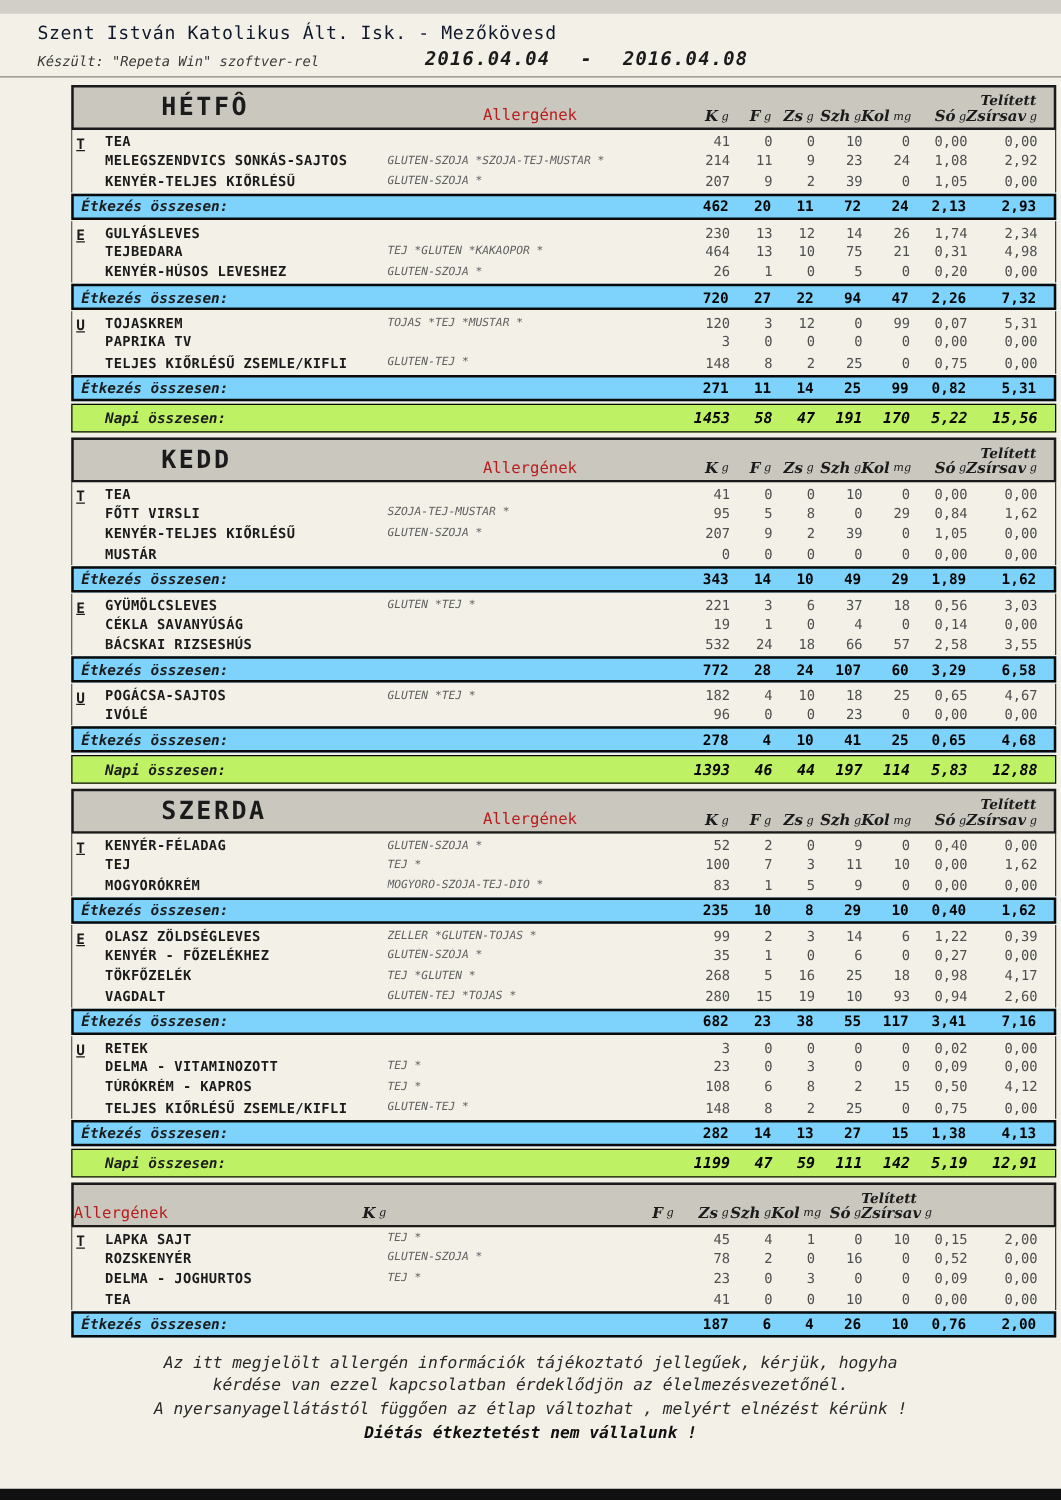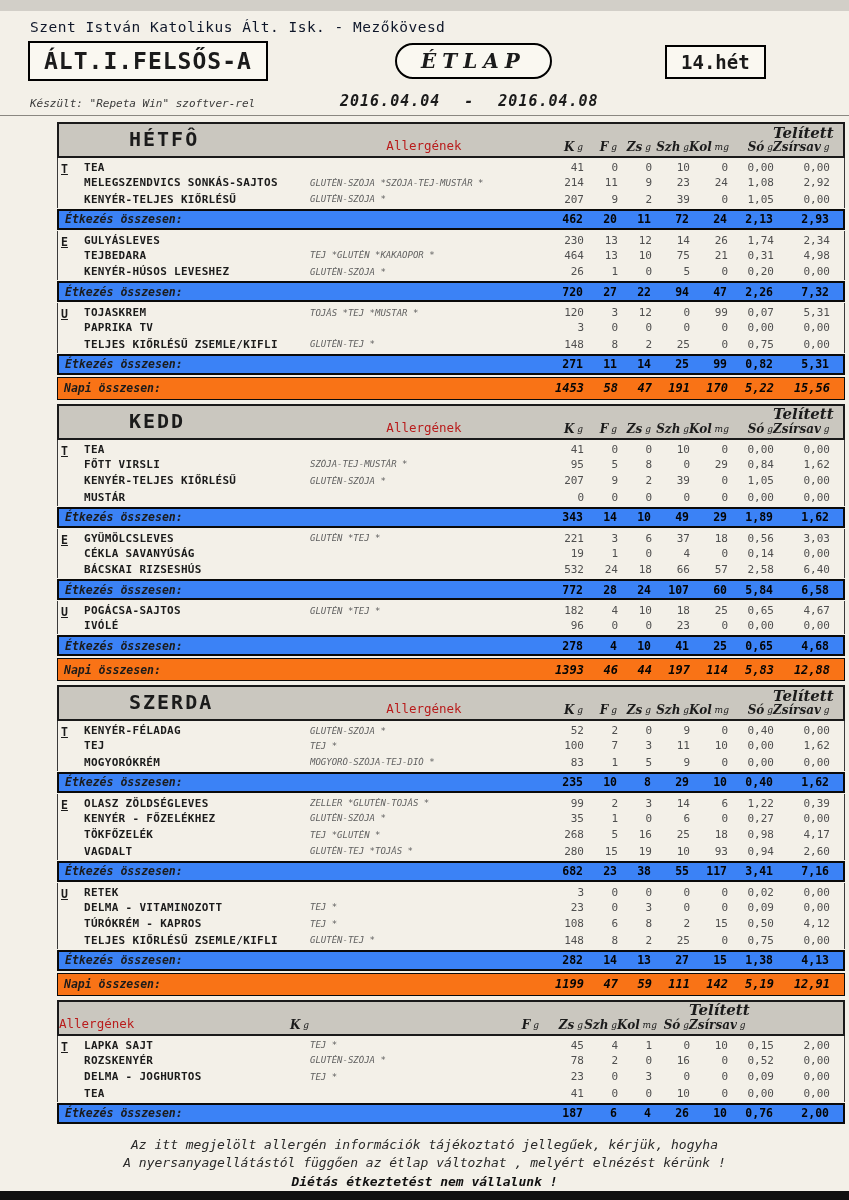--- a/index.html
+++ b/index.html
@@ -60,63 +60,58 @@
     font-size:20px;font-weight:bold;letter-spacing:2px;
     padding-left:70px;align-self:center;
   }
   .allerg-h{text-align:center;font-size:12.5px;color:#b91c1c;padding-bottom:1px;}
   .colh{
     font-family:"DejaVu Serif","Liberation Serif",serif;
     font-weight:bold;font-style:italic;font-size:12px;line-height:1.05;
     white-space:nowrap;
   }
   .colh .cu{font-size:9px;font-weight:normal;position:relative;top:-1px;}
-  .colh .over{font-size:15px;text-align:right;}
+  .colh .over{font-size:11px;text-align:right;}
 
   .grp{border-left:1px solid #3a3a3a;border-right:1px solid #3a3a3a;}
   .item{height:16.5px;background:#f3f0e8;}
   .marker{padding-left:3px;}
   .mletter{font-weight:bold;font-size:11.5px;text-decoration:underline;}
   .iname{font-weight:bold;font-size:11px;white-space:nowrap;overflow:hidden;letter-spacing:.3px;}
   .iallerg{font-style:italic;font-size:9px;color:#5f5f5f;white-space:nowrap;overflow:hidden;}
   .val{font-size:11px;color:#4f4f4f;}
 
   .total{
-    border:2px solid #0a0a0a;background:#3b82f6;
+    border:2px solid #0a0a0a;background:#7dd3fc;
     height:17px;margin:1px 0 1px;
   }
   .total .tlabel{grid-column:1/4;font-weight:bold;font-style:italic;font-size:11.5px;padding-left:6px;}
   .tval{font-weight:bold;font-size:11.5px;color:#050505;}
 
   .daytotal{
-    border:1.5px solid #0a0a0a;background:#f97316;
-    height:21px;margin-top:2px;
+    border:1.5px solid #0a0a0a;background:#bef264;
+    height:21px;margin-top:2px;padding-left:20px;
   }
   .daytotal .tlabel{grid-column:1/4;font-weight:bold;font-style:italic;font-size:11.5px;padding-left:6px;}
   .dval{font-weight:bold;font-style:italic;font-size:12px;color:#050505;}
 
   .day{margin-bottom:4px;}
 
   
   .footer{margin-top:12px;text-align:center;font-style:italic;font-size:13px;color:#2a2a2a;line-height:1.45;}
   .footer .bold-line{font-weight:bold;color:#111;}
 </style>
 </head>
 <body>
 
 <div class="page">
   <div class="top-strip"></div>
 
   <div class="school-line">Szent István Katolikus Ált. Isk. - Mezőkövesd</div>
 
-  <div class="header-row">
-    <div class="class-box">ÁLT.I.FELSŐS-A</div>
-    <div class="etlap-badge">ÉTLAP</div>
-    <div class="week-box">14.hét</div>
-  </div>
 
   <div class="subheader-row">
     <div class="made-with">Készült: "Repeta Win" szoftver-rel</div>
     <div class="date-range">
       <span>2016.04.04</span><span class="sep">-</span><span>2016.04.08</span>
     </div>
   </div>
 
   <div class="menu">
       <div class="day">
@@ -386,31 +381,31 @@
           <div class="row item">
             <div class="marker"></div>
             <div class="iname">BÁCSKAI RIZSESHÚS</div>
             <div class="iallerg"></div>
             <div class="num val">532</div>
             <div class="num val">24</div>
             <div class="num val">18</div>
             <div class="num val">66</div>
             <div class="num val">57</div>
             <div class="num val">2,58</div>
-            <div class="num val">6,40</div>
+            <div class="num val">3,55</div>
           </div>
         </div>
         <div class="row total">
           <div class="tlabel">Étkezés összesen:</div>
           <div class="num tval">772</div>
           <div class="num tval">28</div>
           <div class="num tval">24</div>
           <div class="num tval">107</div>
           <div class="num tval">60</div>
-          <div class="num tval">5,84</div>
+          <div class="num tval">3,29</div>
           <div class="num tval">6,58</div>
         </div>
         <div class="grp">
           <div class="row item">
             <div class="marker"><span class="mletter">U</span></div>
             <div class="iname">POGÁCSA-SAJTOS</div>
             <div class="iallerg">GLUTÉN *TEJ *</div>
             <div class="num val">182</div>
             <div class="num val">4</div>
             <div class="num val">10</div>
@@ -713,18 +708,19 @@
           <div class="num tval">26</div>
           <div class="num tval">10</div>
           <div class="num tval">0,76</div>
           <div class="num tval">2,00</div>
         </div>
       </div>
     </div>
 
   <div class="footer">
     <div>Az itt megjelölt allergén információk tájékoztató jellegűek, kérjük, hogyha</div>
+    <div>kérdése van ezzel kapcsolatban érdeklődjön az élelmezésvezetőnél.</div>
     <div>A nyersanyagellátástól függően az étlap változhat , melyért elnézést kérünk !</div>
     <div class="bold-line">Diétás étkeztetést nem vállalunk !</div>
   </div>
 
   <div class="bottom-bar"></div>
 </div>
 
 </body></html>

